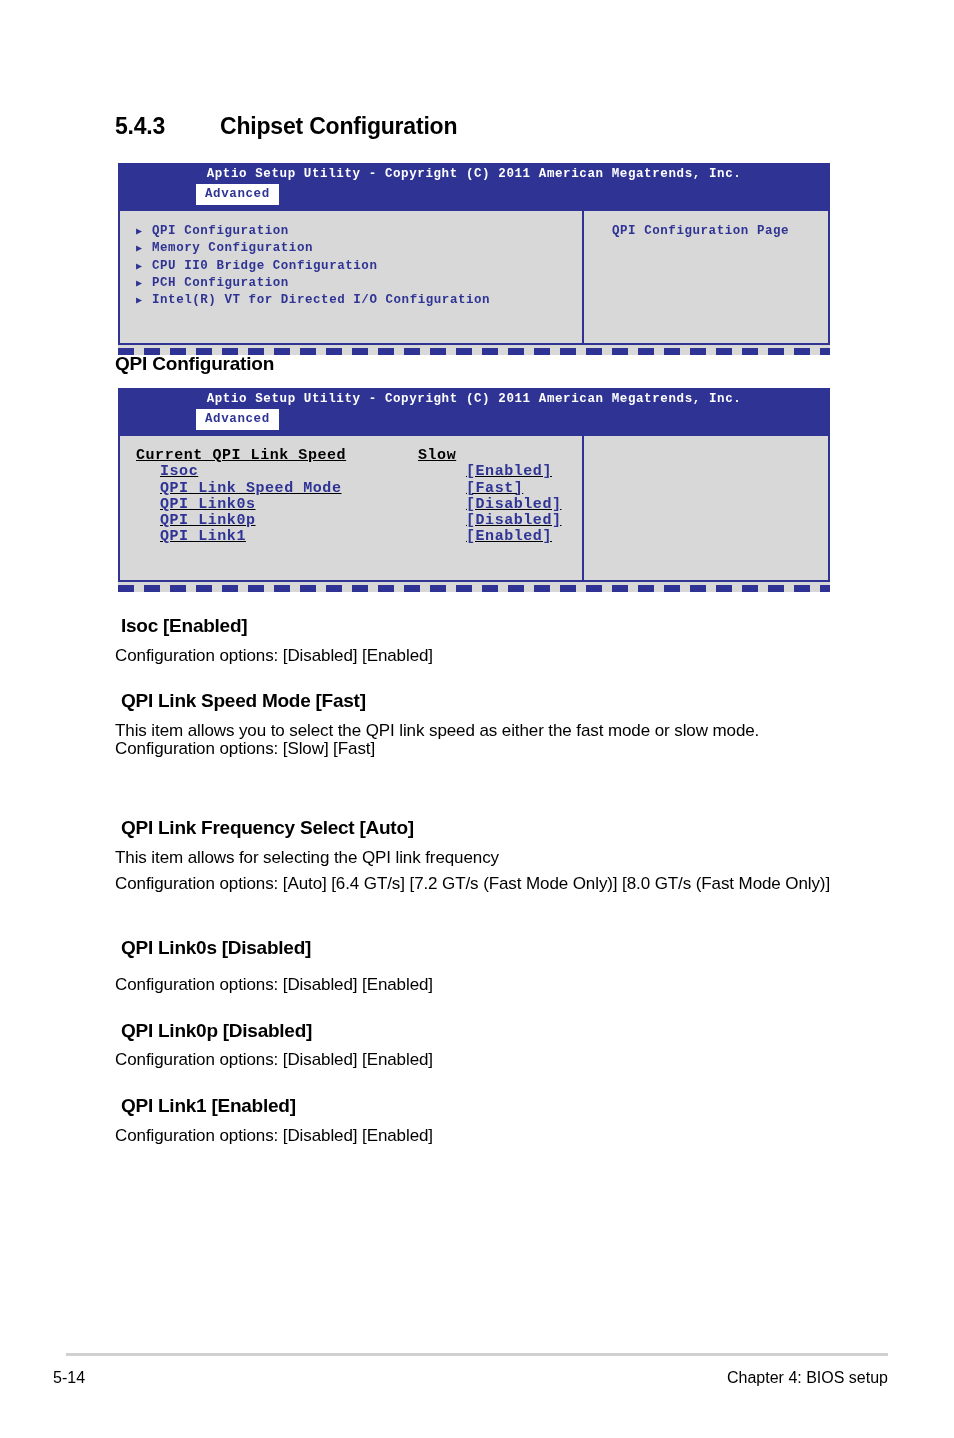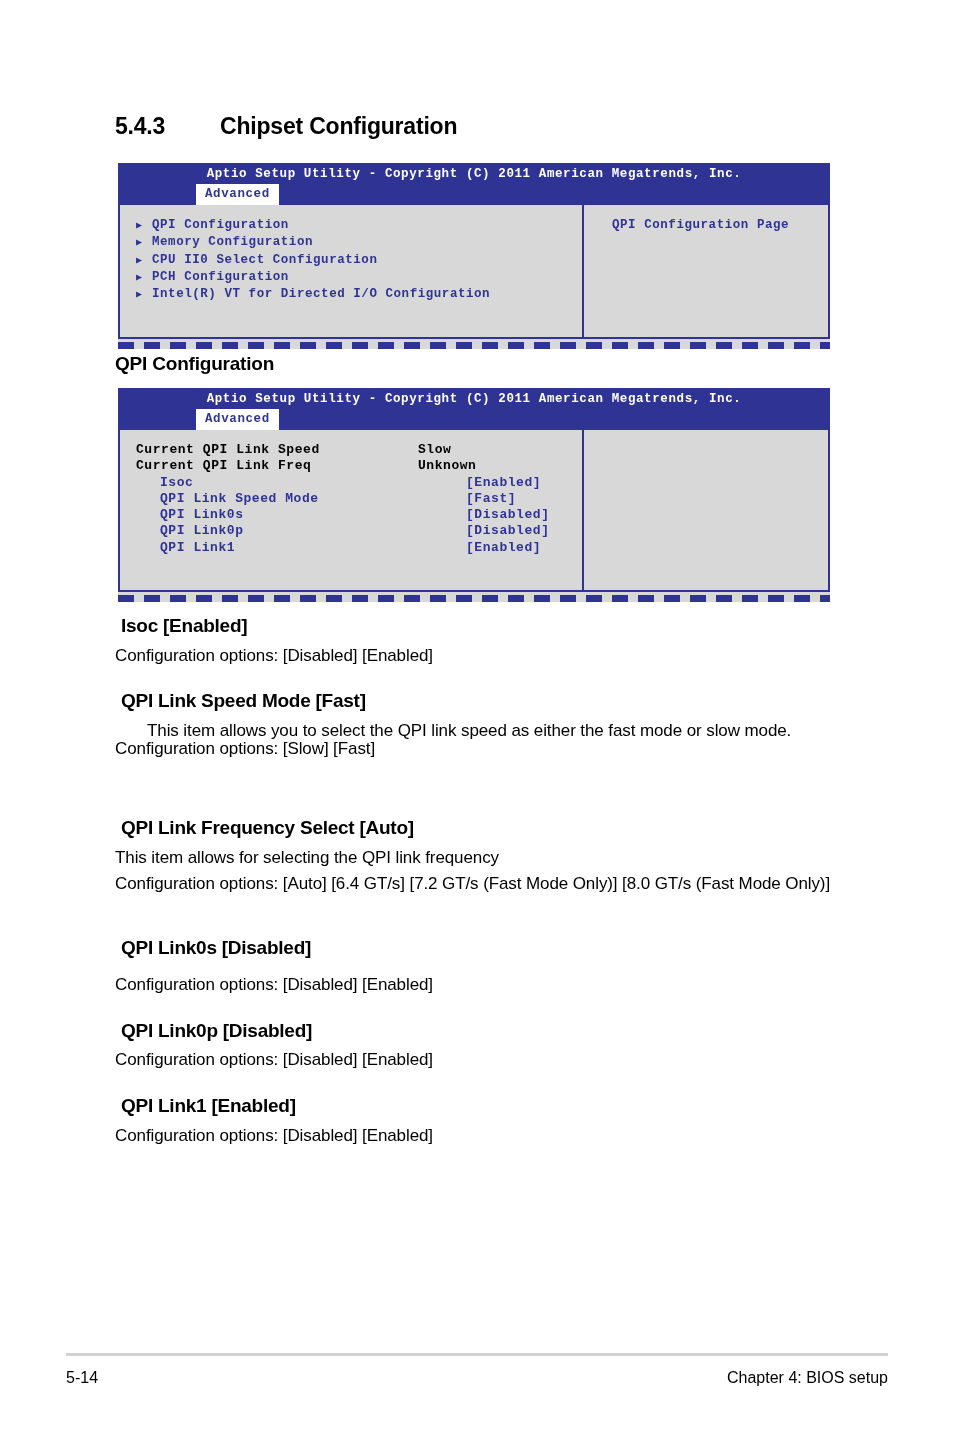--- a/index.html
+++ b/index.html
@@ -50,21 +50,21 @@
     left: 118px;
     width: 712px;
     background: #d8d8d8;
     font-family: "Liberation Mono", "DejaVu Sans Mono", monospace;
   }
   #bios-chipset { top: 163px; }
   #bios-qpi     { top: 388px; }
 
   .bios-titlebar {
     background: #2f3494;
-    height: 42px;
+    height: 48px;
     position: relative;
   }
   .bios-title-text {
     position: absolute;
     left: 0; right: 0;
     top: 4px;
     text-align: center;
     color: #ffffff;
     font-size: 12.5px;
     font-weight: bold;
@@ -136,25 +136,26 @@
     letter-spacing: 0.55px;
     color: #2f3494;
     line-height: 16.3px;
     white-space: nowrap;
     margin-left: 16px;
   }
 
   
   .opt-row {
     display: flex;
-    font-size: 13px;
+    font-size: 15px;
     font-weight: bold;
     letter-spacing: 0.55px;
     line-height: 16.3px;
     white-space: nowrap;
+    text-decoration: underline;
   }
   .opt-label { width: 282px; flex: 0 0 282px; }
   .opt-value { }
   .opt-row.ro .opt-label,
   .opt-row.ro .opt-value { color: #000000; }
   .opt-row.rw .opt-label,
   .opt-row.rw .opt-value { color: #2f3494; margin-left: 24px; }
 
   .bios-pad { height: 24px; }
 
@@ -181,21 +182,21 @@
   .footer-rule {
     position: absolute;
     left: 66px;
     top: 1353px;
     width: 822px;
     height: 3px;
     background: #d0d0d0;
   }
   .footer-left {
     position: absolute;
-    left: 66px;
+    left: 53px;
     top: 1369px;
     font-size: 16px;
   }
   .footer-right {
     position: absolute;
     right: 66px;
     top: 1369px;
     font-size: 16px;
   }
 </style>
@@ -218,21 +219,21 @@
         <div class="menu-item">
           <span class="menu-arrow">▶</span>
           <span>QPI Configuration</span>
         </div>
         <div class="menu-item">
           <span class="menu-arrow">▶</span>
           <span>Memory Configuration</span>
         </div>
         <div class="menu-item">
           <span class="menu-arrow">▶</span>
-          <span>CPU II0 Select Configuration</span>
+          <span>CPU II0 Bridge Configuration</span>
         </div>
         <div class="menu-item">
           <span class="menu-arrow">▶</span>
           <span>PCH Configuration</span>
         </div>
         <div class="menu-item">
           <span class="menu-arrow">▶</span>
           <span>Intel(R) VT for Directed I/O Configuration</span>
         </div>
         <div class="bios-pad"></div>
@@ -250,24 +251,20 @@
     <div class="bios-titlebar">
       <div class="bios-title-text">Aptio Setup Utility - Copyright (C) 2011 American Megatrends, Inc.</div>
       <div class="bios-tab">Advanced</div>
     </div>
     <div class="bios-body">
       <div class="bios-left">
         <div class="opt-row ro">
           <span class="opt-label">Current QPI Link Speed</span>
           <span class="opt-value">Slow</span>
         </div>
-        <div class="opt-row ro">
-          <span class="opt-label">Current QPI Link Freq</span>
-          <span class="opt-value">Unknown</span>
-        </div>
         <div class="opt-row rw">
           <span class="opt-label">Isoc</span>
           <span class="opt-value">[Enabled]</span>
         </div>
         <div class="opt-row rw">
           <span class="opt-label">QPI Link Speed Mode</span>
           <span class="opt-value">[Fast]</span>
         </div>
         <div class="opt-row rw">
           <span class="opt-label">QPI Link0s</span>
@@ -284,21 +281,21 @@
         <div class="bios-pad"></div>
       </div>
     </div>
     <div class="bios-dashes"></div>
   </div>
 
   <div class="item-title" style="top:615px;">Isoc [Enabled]</div>
   <div class="para" style="top:643px;">Configuration options: [Disabled] [Enabled]</div>
 
   <div class="item-title" style="top:690px;">QPI Link Speed Mode [Fast]</div>
-  <div class="para" style="top:718px;margin-left:32px;">This item allows you to select the QPI link speed as either the fast mode or slow mode.</div>
+  <div class="para" style="top:718px;">This item allows you to select the QPI link speed as either the fast mode or slow mode.</div>
   <div class="para" style="top:736px;">Configuration options: [Slow] [Fast]</div>
 
   <div class="item-title" style="top:817px;">QPI Link Frequency Select [Auto]</div>
   <div class="para" style="top:845px;">This item allows for selecting the QPI link frequency</div>
   <div class="para" style="top:871px;">Configuration options: [Auto] [6.4 GT/s] [7.2 GT/s (Fast Mode Only)] [8.0 GT/s (Fast Mode Only)]</div>
 
   <div class="item-title" style="top:937px;">QPI Link0s [Disabled]</div>
   <div class="para" style="top:972px;">Configuration options: [Disabled] [Enabled]</div>
 
   <div class="item-title" style="top:1020px;">QPI Link0p [Disabled]</div>

